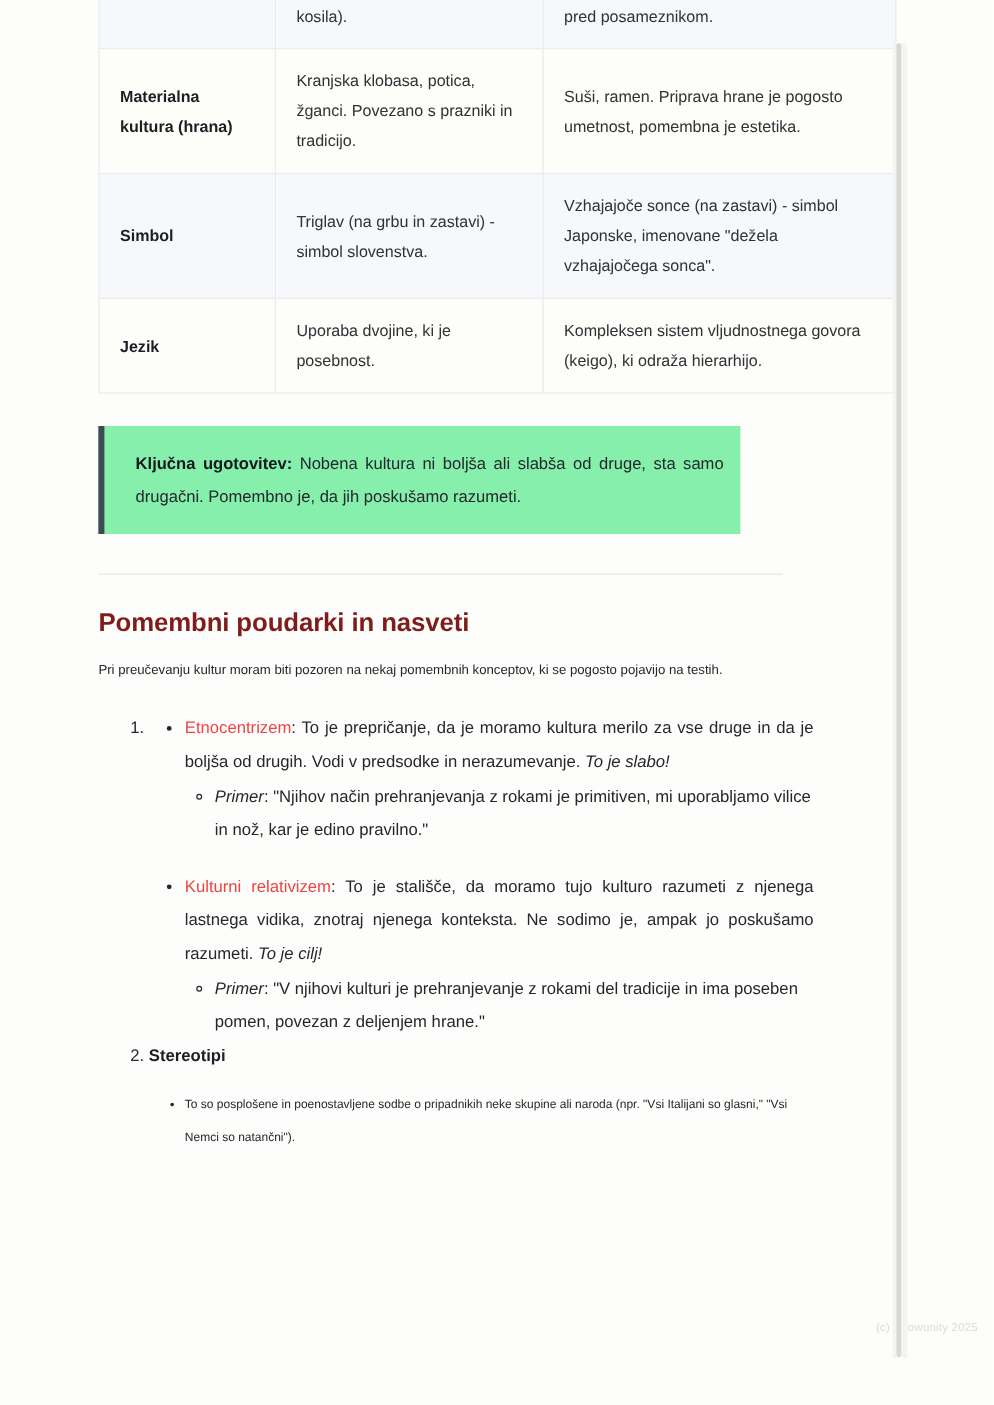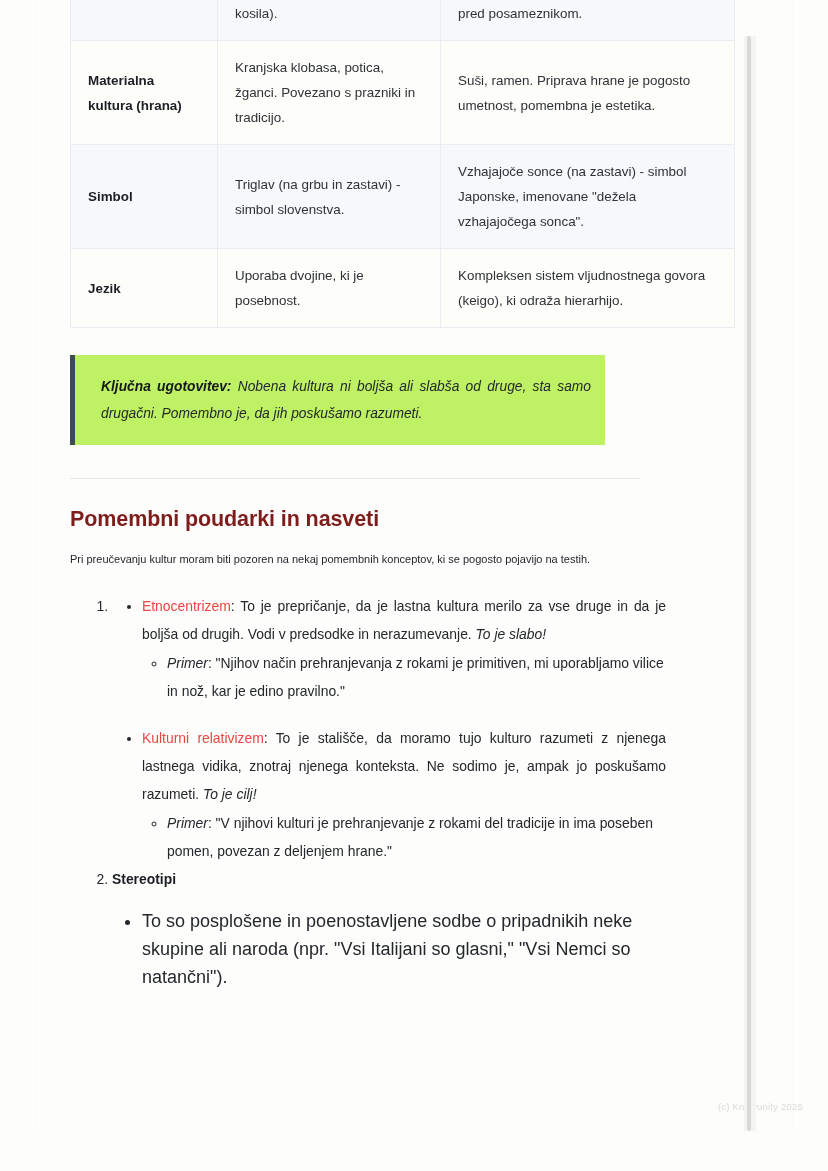--- a/index.html
+++ b/index.html
@@ -19,21 +19,21 @@
   #viewport {
     position: relative;
     width: 828px;
     height: 1171px;
     background: #fdfdfa;
   }
 
   
   #sheet {
     position: absolute;
-    left: 36px;
+    left: 48px;
     top: 0;
     width: 756px;
     height: 1131px;
     background: #fdfdfb;
     box-shadow: 0 0 0 1px rgba(0,0,0,0.012);
   }
 
   
   #content {
     position: absolute;
@@ -92,25 +92,24 @@
     padding-top: 0;
     padding-bottom: 14px;
     height: 26px;
     border-top: none;
   }
 
   
   .callout {
     margin: 27px 0 0 0;
     width: 535px;
-    background: #bef264;
+    background: #86efac;
     border-left: 5px solid #3f4a57;
     padding: 18px 14px 18px 26px;
     box-sizing: border-box;
-    font-style: italic;
   }
   .callout p {
     margin: 0;
     font-size: 13.8px;
     line-height: 27px;
     color: #24282d;
     text-align: justify;
   }
   .callout b { font-weight: bold; color: #14181d; }
 
@@ -188,21 +187,21 @@
 
   
   li.gap-top { margin-top: 22px; }
 
   ul.plain-bullets {
     margin: 14px 0 0 0;
     padding-left: 30px;
     list-style-type: disc;
   }
   ul.plain-bullets > li {
-    font-size: 18px;
+    font-size: 10px;
     line-height: 28px;
     color: #24282d;
   }
 
   
   #watermark {
     position: absolute;
     left: 682px;
     top: 1101px;
     font-size: 9.5px;
@@ -262,21 +261,21 @@
 
       <p class="intro">Pri preučevanju kultur moram biti pozoren na nekaj pomembnih konceptov, ki se pogosto pojavijo na testih.</p>
 
       <ol class="steps">
 
         <li>
 
           <ul class="lvl1">
 
             <li>
-              <b>Etnocentrizem</b><span>: To je prepričanje, da je lastna kultura merilo za vse druge in da je boljša od drugih. Vodi v predsodke in nerazumevanje. </span><i>To je slabo!</i>
+              <b>Etnocentrizem</b><span>: To je prepričanje, da je moramo kultura merilo za vse druge in da je boljša od drugih. Vodi v predsodke in nerazumevanje. </span><i>To je slabo!</i>
               <ul class="lvl2">
                 <li><i>Primer</i><span>: "Njihov način prehranjevanja z rokami je primitiven, mi uporabljamo vilice in nož, kar je edino pravilno."</span></li>
               </ul>
             </li>
 
             <li>
               <b>Kulturni relativizem</b><span>: To je stališče, da moramo tujo kulturo razumeti z njenega lastnega vidika, znotraj njenega konteksta. Ne sodimo je, ampak jo poskušamo razumeti. </span><i>To je cilj!</i>
               <ul class="lvl2">
                 <li><i>Primer</i><span>: "V njihovi kulturi je prehranjevanje z rokami del tradicije in ima poseben pomen, povezan z deljenjem hrane."</span></li>
               </ul>

